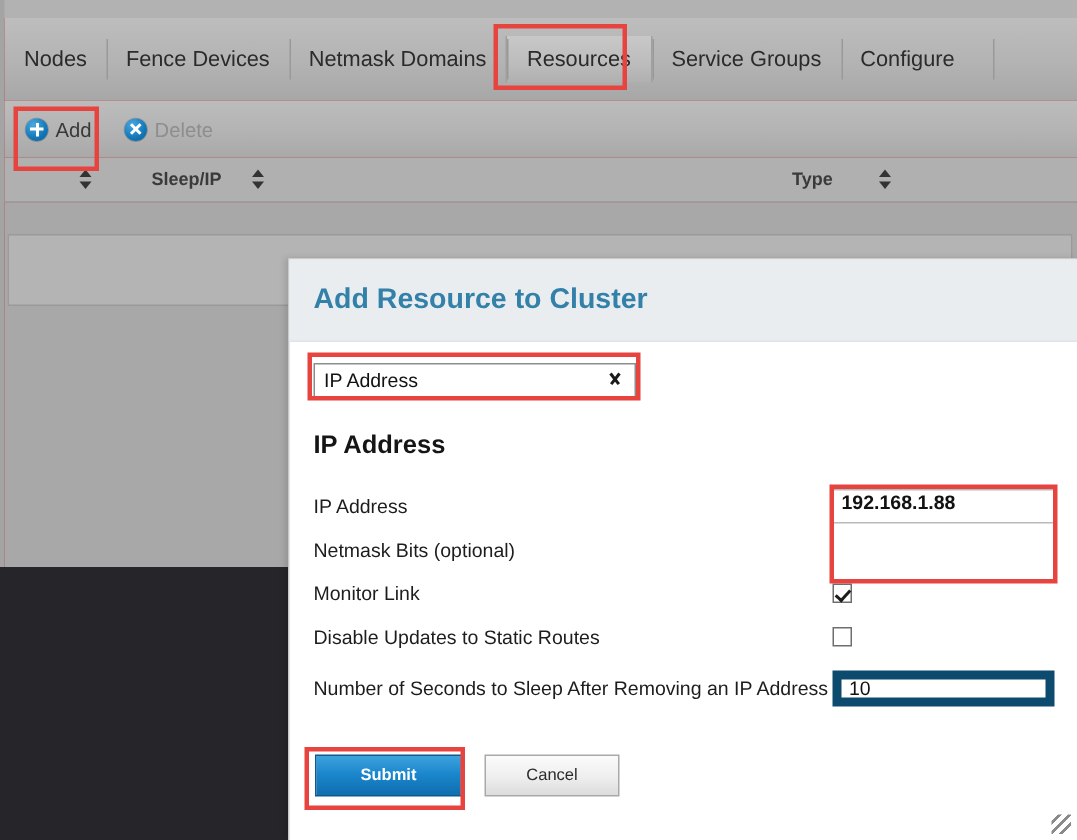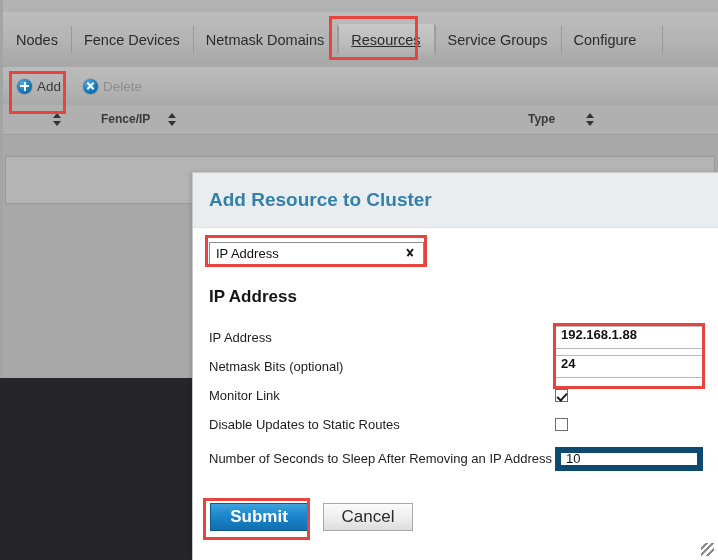--- a/index.html
+++ b/index.html
@@ -66,21 +66,20 @@
   .tab + .tab::before {
     content: "";
     position: absolute; left: 0; top: 2px;
     width: 1px; height: 27px;
     background: #999;
   }
   .tab.active {
     background: linear-gradient(to bottom, #c8c8c8 0%, #bcbcbc 60%, #b0b0b0 100%);
     border-left: 1px solid #a0a0a0;
     border-right: 1px solid #a0a0a0;
-    text-decoration: underline;
   }
   .tab-endbar {
     width: 1px; height: 27px; background: #999; margin-left: 13px;
   }
 
   
   .toolbar {
     position: absolute; left: 3px; top: 67px; width: 715px; height: 38px;
     background: linear-gradient(to bottom, #bcbcbc 0%, #b4b4b4 50%, #a9a9a9 100%);
     display: flex; align-items: center;
@@ -235,21 +234,21 @@
   }
 
   .btn-row {
     position: absolute; left: 17px; top: 330px;
     display: flex; align-items: center; gap: 15px;
   }
   .btn {
     height: 28px;
     min-width: 90px;
     display: flex; align-items: center; justify-content: center;
-    font-size: 17px;
+    font-size: 11px;
     cursor: pointer;
     user-select: none;
   }
   .btn-submit {
     width: 98px;
     color: #fff; font-weight: bold;
     background: linear-gradient(to bottom, #3ea3dd 0%, #1b87cd 45%, #0f6eae 100%);
     border: 1px solid #0c5a90;
   }
   .btn-cancel {
@@ -320,21 +319,21 @@
       <span>Add</span>
     </div>
     <div class="tb-btn delete">
       <span class="ic-circle ic-x"></span>
       <span>Delete</span>
     </div>
   </div>
 
   <div class="table-head">
     <div class="sorter" style="left:50px;"></div>
-    <div class="th" style="left:98px;">Fence/IP</div>
+    <div class="th" style="left:98px;">Sleep/IP</div>
     <div class="sorter" style="left:165px;"></div>
     <div class="th" style="left:525px;">Type</div>
     <div class="sorter" style="left:583px;"></div>
   </div>
 
   <div class="dlg-right-edge"></div>
 
   <div class="dialog">
 
     <div class="dlg-header">
@@ -356,25 +355,20 @@
           <div class="lbl">IP Address</div>
           <div class="ctl">
             <div class="txt-input">
               <span>192.168.1.88</span>
             </div>
           </div>
         </div>
 
         <div class="frow">
           <div class="lbl">Netmask Bits (optional)</div>
-          <div class="ctl">
-            <div class="txt-input">
-              <span>24</span>
-            </div>
-          </div>
         </div>
 
         <div class="frow">
           <div class="lbl">Monitor Link</div>
           <div class="ctl">
             <div class="cbx checked"></div>
           </div>
         </div>
 
         <div class="frow">

